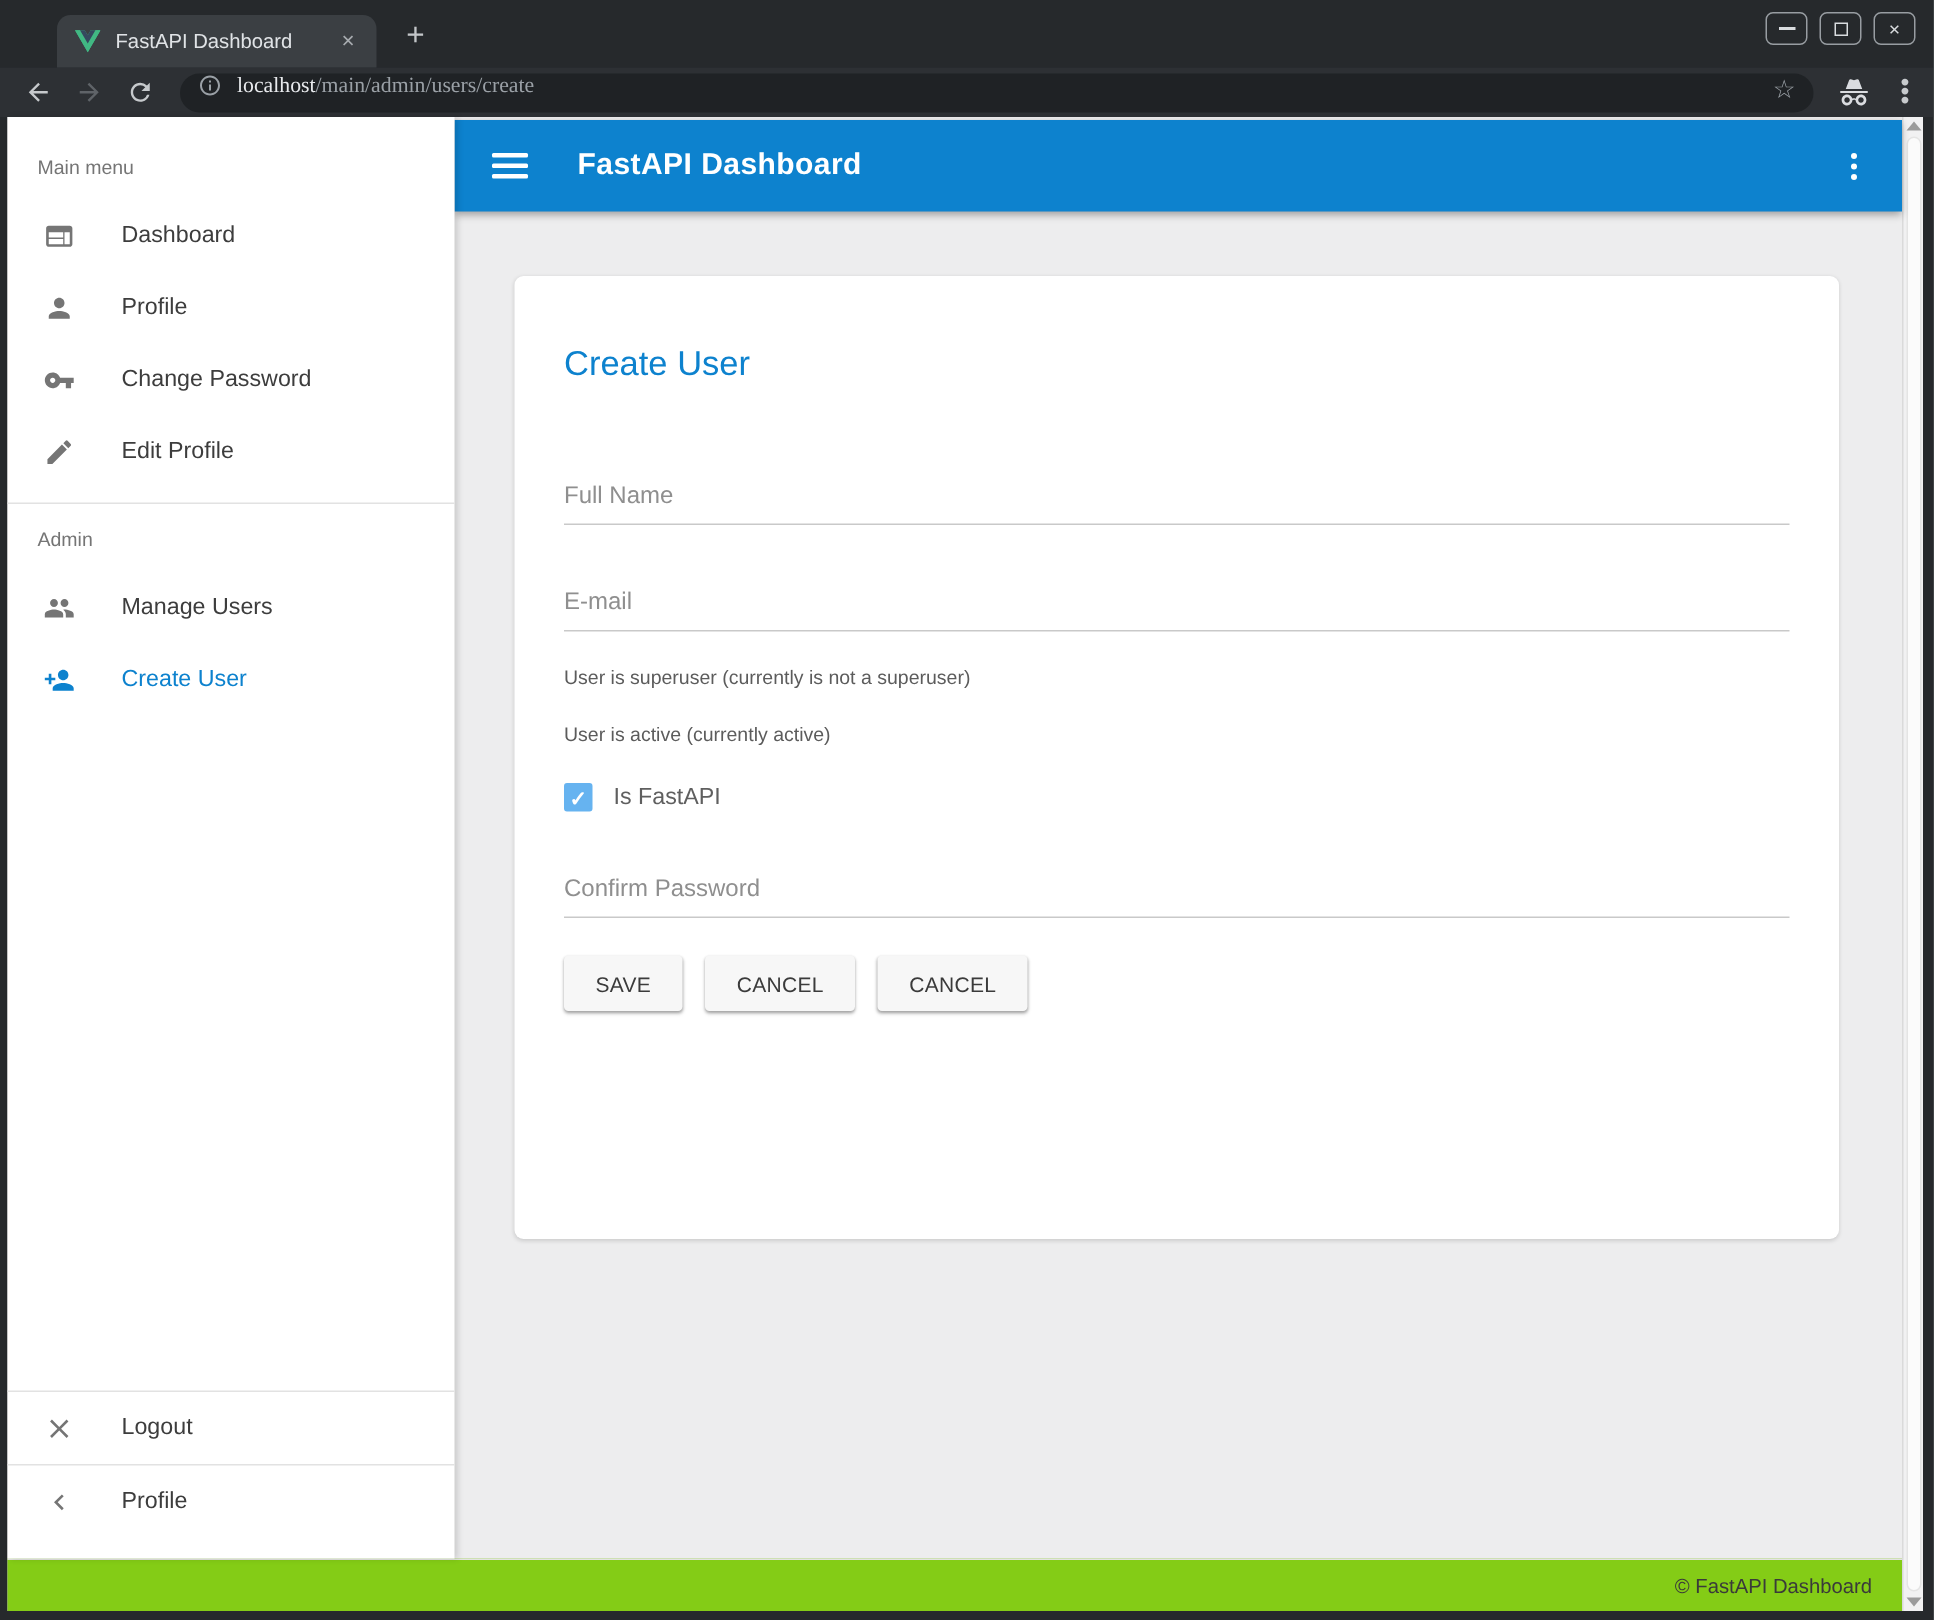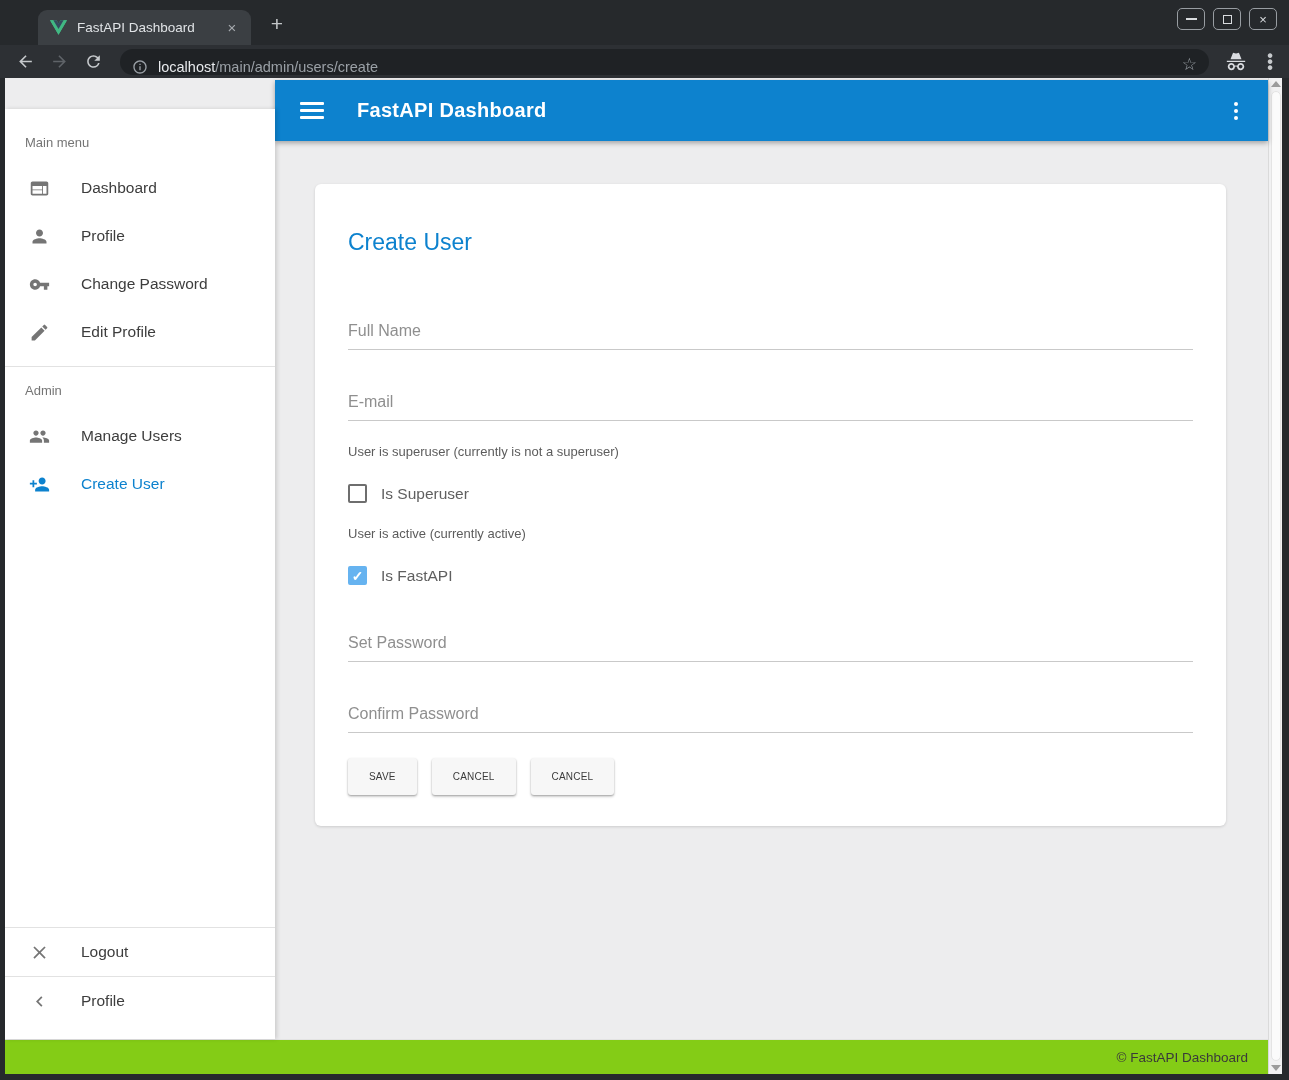--- a/index.html
+++ b/index.html
@@ -18,40 +18,40 @@
                 text-align:center; margin:0 0 6px 12px; border-radius:50%; }
   .win-controls { position:absolute; top:8px; right:12px; display:flex; gap:8px; }
   .winbtn { width:28px; height:22px; border:1px solid #989da2; border-radius:5px; display:flex;
             align-items:center; justify-content:center; color:#d9dcdf; font-size:13px; background:transparent; }
   .winbtn .min-glyph { width:11px; height:2px; background:#d9dcdf; display:block; }
   .winbtn .max-glyph { width:9px; height:9px; border:1.5px solid #d9dcdf; display:block; }
 
   .toolbar { height:33px; background:#2d3034; display:flex; align-items:center; padding:0 10px 0 14px; }
   .nav-icon { width:22px; height:22px; margin-right:12px; display:flex; align-items:center; justify-content:center; }
   .nav-icon svg { width:19px; height:19px; }
-  .omnibox { flex:1; height:26px; background:#1f2225; border-radius:13px; display:flex; align-items:flex-end;
-             padding:0 10px 0 12px; margin:0 10px 0 4px; min-width:0; }
+  .omnibox { flex:1; height:26px; background:#1f2225; border-radius:13px; display:flex; align-items:flex-start;
+             padding:0 10px 0 12px; margin:0 10px 0 4px; min-width:0;font-family:Liberation Serif, serif; }
   .info-icon { width:16px; height:16px; margin-right:10px; flex:0 0 auto; }
   .url { font-size:14.5px; white-space:nowrap; overflow:hidden; }
   .url-host { color:#e8eaed; }
   .url-path { color:#9aa0a6; }
   .omni-star { margin-left:auto; color:#9aa0a6; font-size:17px; padding:0 2px; }
   .incognito-icon { width:22px; height:22px; margin:0 14px 0 6px; }
   .browser-menu-icon { color:#c7cacd; font-size:16px; letter-spacing:0; width:18px; text-align:center;
                        font-weight:bold; line-height:6px; }
   .browser-menu-icon span { display:block; }
 
   
   .client { position:absolute; left:5px; right:7px; top:78px; bottom:6px; display:flex; background:#ededee; }
   .page { flex:1; display:flex; flex-direction:column; min-width:0; }
   .body-row { flex:1; display:flex; min-height:0; }
 
   
-  .sidebar { width:270px; background:#ffffff; box-shadow:2px 0 4px rgba(0,0,0,.14); z-index:2;
-             display:flex; flex-direction:column; font-size:15.5px;margin-top:31px; }
+  .sidebar { width:298px; background:#ffffff; box-shadow:2px 0 4px rgba(0,0,0,.14); z-index:2;
+             display:flex; flex-direction:column; font-size:15.5px; }
   .section-label { padding:26px 20px 14px 20px; font-size:13px; color:#757575; }
   .section-label.admin { padding-top:16px; }
   .side-item { height:48px; display:flex; align-items:center; padding-left:24px; color:#3d3d3d; cursor:pointer; }
   .side-item .s-icon { width:21px; height:21px; flex:0 0 auto; }
   .side-item .s-icon svg { width:21px; height:21px; fill:#757575; }
   .side-item .s-label { margin-left:31px; }
   .side-item.active { color:#0d82ce; }
   .side-item.active .s-icon svg { fill:#0d82ce; }
   .divider { height:1px; background:#e2e2e2; margin-top:10px; }
   .divider.flat { margin-top:0; }
@@ -80,21 +80,21 @@
 
   .hint { margin-top:23px; color:#5c5c5c; font-size:13px; }
   .check-row { margin-top:25px; display:flex; align-items:center; cursor:pointer; }
   .checkbox { width:19px; height:19px; border:2px solid #6e6e6e; border-radius:2px; background:#fff;
               display:flex; align-items:center; justify-content:center; }
   .checkbox.checked { background:#66b3f0; border-color:#66b3f0; color:#fff; font-size:14px; font-weight:bold; }
   .check-label { margin-left:14px; color:#5f5f5f; font-size:15.5px; }
 
   .btn-row { margin-top:25px; display:flex; gap:15px; }
   .btn { height:37px; padding:0 21px; background:#f7f7f7; border:none; border-radius:3px; cursor:pointer;
-         color:#3b3b3b; font-size:10px; font-family:"Liberation Sans", sans-serif; letter-spacing:.2px;
+         color:#3b3b3b; font-size:14px; font-family:"Liberation Sans", sans-serif; letter-spacing:.2px;
          box-shadow:0 1px 2px rgba(0,0,0,.28), 0 2px 3px rgba(0,0,0,.12); }
 
   .footer { height:35px; background:#84cc16; border-top:1px solid #e3e3e3; display:flex;
             align-items:center; justify-content:flex-end; padding-right:20px; }
   .footer-text { color:#3a3a3a; font-size:13.5px; }
 
   
   .scrollbar { width:14px; background:#f1f1f2; border-left:1px solid #dadada; display:flex;
                flex-direction:column; align-items:center; padding:3px 0; }
   .sb-arrow { width:0; height:0; border-left:5px solid transparent; border-right:5px solid transparent; }
@@ -269,34 +269,27 @@
 
               <div class="field">
                 <span class="f-label">Full Name</span>
               </div>
 
               <div class="field">
                 <span class="f-label">E-mail</span>
               </div>
 
               <div class="hint">User is superuser (currently is not a superuser)</div>
-              <div class="check-row">
-                <span class="checkbox"></span>
-                <span class="check-label">Is Superuser</span>
-              </div>
 
               <div class="hint">User is active (currently active)</div>
               <div class="check-row">
                 <span class="checkbox checked">✓</span>
                 <span class="check-label">Is FastAPI</span>
               </div>
 
-              <div class="field pw1">
-                <span class="f-label">Set Password</span>
-              </div>
 
               <div class="field pw2">
                 <span class="f-label">Confirm Password</span>
               </div>
 
               <div class="btn-row">
                 <button class="btn">SAVE</button>
                 <button class="btn">CANCEL</button>
                 <button class="btn">CANCEL</button>
               </div>

